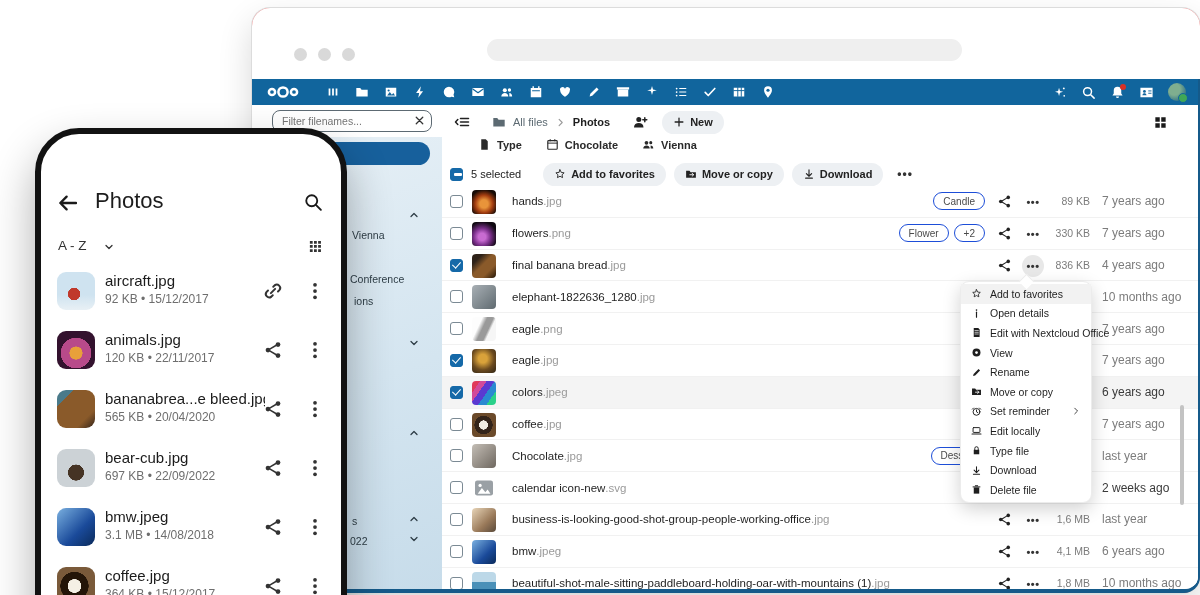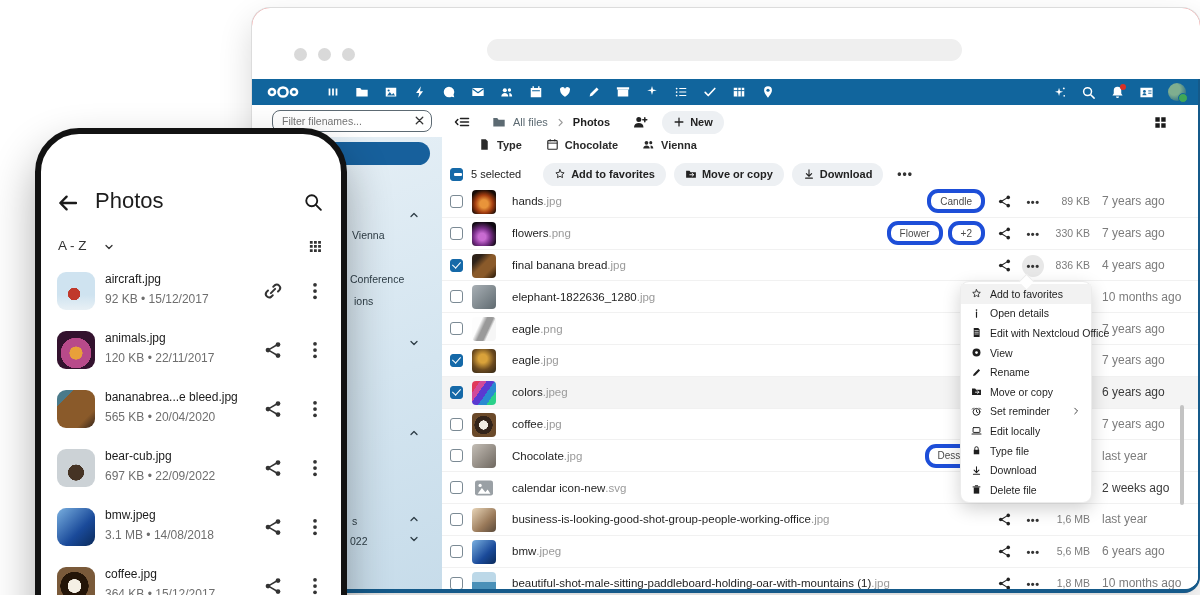--- a/index.html
+++ b/index.html
@@ -73,21 +73,21 @@
   
   .flist{position:absolute;left:0;right:0;top:81px;bottom:0;overflow:hidden}
   .frow{position:relative;height:31.8px;border-bottom:1px solid #f1f1f1;box-sizing:border-box}
   .frow.hl{background:#f4f4f4}
   .frow .cb{position:absolute;left:8px;top:9px}
   .th{position:absolute;left:30px;top:4px;width:24px;height:24px;border-radius:4px;background:#ddd;overflow:hidden}
   .fname{position:absolute;left:70px;top:0;height:100%;display:flex;align-items:center;font-size:11.5px;color:#1f1f1f;
          max-width:460px;white-space:nowrap;overflow:hidden}
   .fname .ext{color:#9a9a9a}
   .r-tags{position:absolute;right:213px;top:0;height:100%;display:flex;align-items:center;gap:5px}
-  .tag{font-size:10px;color:#4a4a4a;border:4px solid #1d4ed8;border-radius:11px;padding:2.5px 9px;background:#fff;white-space:nowrap}
+  .tag{font-size:10px;color:#4a4a4a;border:1px solid #1d4ed8;border-radius:11px;padding:2.5px 9px;background:#fff;white-space:nowrap}
   .r-share{position:absolute;right:186px;top:8px;width:15px;height:15px;color:#222}
   .r-dots{position:absolute;right:154px;top:5px;width:22px;height:22px;border-radius:50%;display:flex;align-items:center;justify-content:center;
           font-size:11px;font-weight:bold;color:#333;letter-spacing:.5px}
   .r-dots.active{background:#e8e8e8}
   .r-size{position:absolute;right:108px;top:0;height:100%;width:60px;display:flex;align-items:center;justify-content:flex-end;
           font-size:10.5px;color:#7c7c7c}
   .r-time{position:absolute;left:660px;top:0;height:100%;display:flex;align-items:center;font-size:12px;color:#7c7c7c}
   .r-time.em{color:#3a3a3a}
   .scrollbar{position:absolute;left:738px;top:300px;width:4px;height:100px;border-radius:2px;background:#c3c3c3}
 
@@ -130,21 +130,21 @@
   .pback{position:absolute;left:16px;top:6px;width:22px;height:22px;color:#1a1a1a}
   .ptitle{position:absolute;left:54px;top:2px;font-size:22px;color:#1c1c1c}
   .psearch{position:absolute;right:18px;top:6px;width:20px;height:20px;color:#1a1a1a}
   .psort{position:absolute;left:0;right:0;top:102px;height:20px}
   .psort-lbl{position:absolute;left:17px;top:2px;font-size:13.5px;color:#333;display:flex;align-items:flex-end;gap:16px}
   .psort-lbl .ic{width:12px;height:12px;color:#333}
   .pgrid{position:absolute;right:18px;top:3px;width:15px;height:15px;color:#333}
   .plist{position:absolute;left:0;right:0;top:128px;bottom:0}
   .prow{position:relative;height:59px}
   .pth{position:absolute;left:16px;top:10px;width:38px;height:38px;border-radius:9px;overflow:hidden}
-  .pname{position:absolute;left:64px;top:10px;font-size:12px;color:#1b1b1b;white-space:nowrap;max-width:160px;overflow:hidden}
+  .pname{position:absolute;left:64px;top:10px;font-size:15px;color:#1b1b1b;white-space:nowrap;max-width:160px;overflow:hidden}
   .pmeta{position:absolute;left:64px;top:30px;font-size:12px;color:#6e6e6e;white-space:nowrap}
   .pact{position:absolute;left:222px;top:19px;width:20px;height:20px;color:#333}
   .pdots{position:absolute;left:264px;top:19px;width:20px;height:20px;color:#333}
   .pth-aircraft{background:radial-gradient(circle at 45% 58%,#c0392b 0 20%,transparent 21%),linear-gradient(180deg,#cfe3f0 0 60%,#e8f0f5)}
   .pth-animals{background:radial-gradient(circle at 50% 58%,#e8a03a 0 22%,#b84a8a 23% 52%,#33122e 53%)}
   .pth-bananabread{background:linear-gradient(135deg,#4a7a8a 0 22%,#8a5a2a 22% 75%,#33241a)}
   .pth-bear{background:radial-gradient(circle at 50% 62%,#453324 0 26%,#ccd2d6 27%)}
   .pth-bmw{background:linear-gradient(135deg,#7ab0e0,#1a4a9a 60%,#0a2a5a)}
   .pth-coffee{background:radial-gradient(circle at 46% 50%,#f5f0e5 0 24%,#241508 25% 50%,#7a5a3a 51%)}
 </style>
@@ -705,21 +705,21 @@
     <span class="r-tags"></span>
     <span class="ic r-share">
               <svg viewBox="0 0 16 16" width="100%" height="100%" fill="none" stroke="currentColor" stroke-width="1.4" stroke-linecap="round" stroke-linejoin="round">
                 <circle cx="12" cy="3.6" r="1.9" fill="currentColor" stroke="none"></circle>
                 <circle cx="4" cy="8" r="1.9" fill="currentColor" stroke="none"></circle>
                 <circle cx="12" cy="12.4" r="1.9" fill="currentColor" stroke="none"></circle>
                 <path d="M5.7 7.1l4.6-2.7M5.7 8.9l4.6 2.7" stroke-width="1.2"></path>
               </svg>
             </span>
     <span class="r-dots ">•••</span>
-    <span class="r-size">5,6 MB</span>
+    <span class="r-size">4,1 MB</span>
     <span class="r-time ">6 years ago</span>
   </div>
   <div class="frow ">
     <span class="cb "></span>
     <span class="th th-paddle"></span>
     <span class="fname">
               <span>beautiful-shot-male-sitting-paddleboard-holding-oar-with-mountains (1)</span>
               <span class="ext">.jpg</span>
             </span>
     <span class="r-tags"></span>

